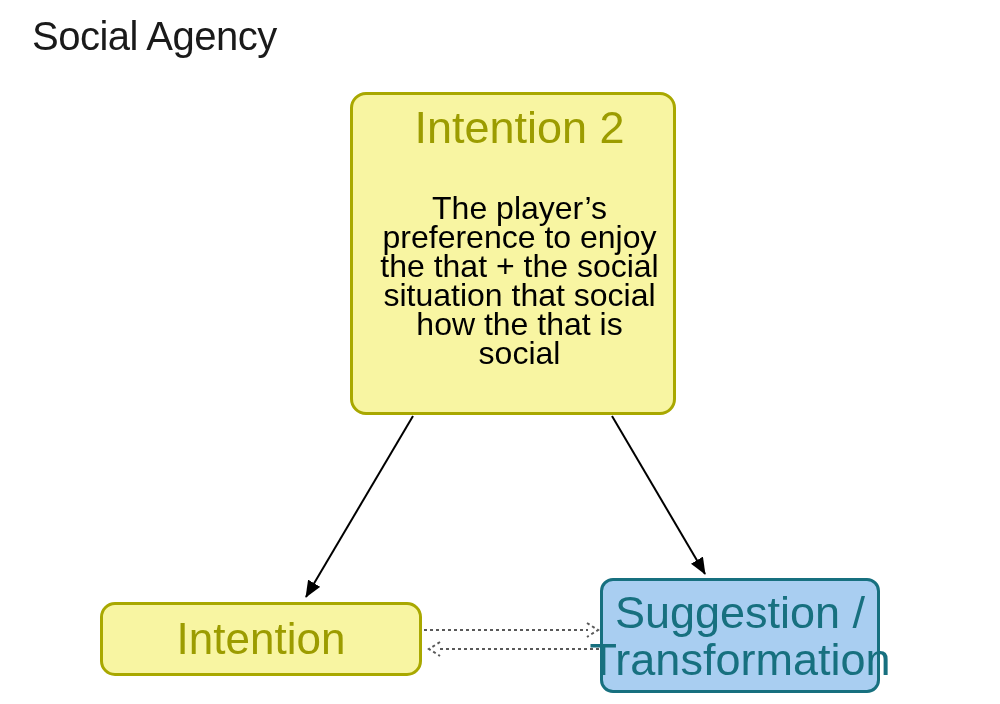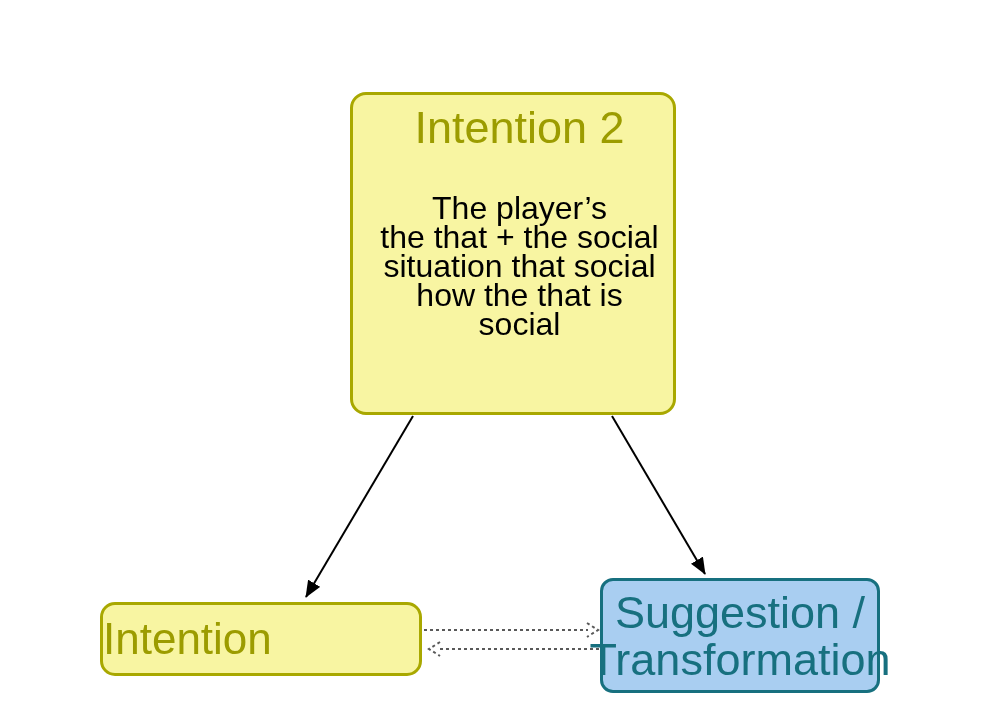--- a/index.html
+++ b/index.html
@@ -62,20 +62,21 @@
   .node-left {
     left: 100px;
     top: 602px;
     width: 322px;
     height: 74px;
     background: #f8f5a2;
     border: 3px solid #a9a800;
     border-radius: 15px;
     display: flex;
     align-items: center;
+    justify-content: center;
     font-size: 44px;
     font-weight: 500;
     color: #9c9c00;
     white-space: nowrap;
   }
   .node-right {
     left: 600px;
     top: 578px;
     width: 280px;
     height: 115px;
@@ -99,25 +100,27 @@
     width: 1000px;
     height: 704px;
     pointer-events: none;
   }
 </style>
 </head>
 <body>
 
 <div class="canvas">
 
+  <h1 class="title">Social Agency</h1>
 
   <div class="node node-top">
     <div class="node-heading">Intention 2</div>
     <div class="node-body">
       <div>The player’s</div>
+      <div>preference to enjoy</div>
       <div>the that + the social</div>
       <div>situation that social</div>
       <div>how the that is</div>
       <div>social</div>
     </div>
   </div>
 
   <svg class="edges" viewBox="0 0 1000 704" xmlns="http://www.w3.org/2000/svg">
     <defs>
       <marker id="solidHead" markerUnits="userSpaceOnUse" markerWidth="20" markerHeight="14" refX="16" refY="7" orient="auto">

